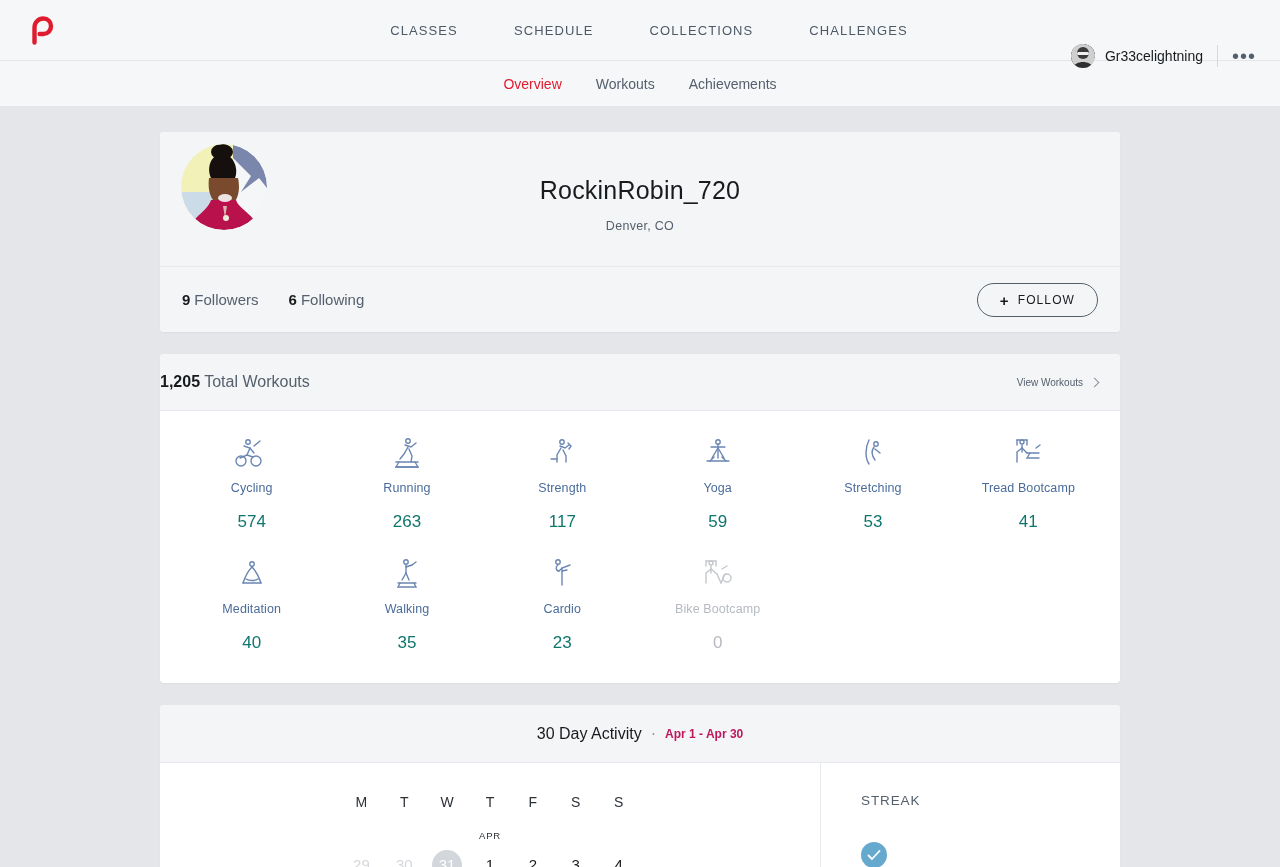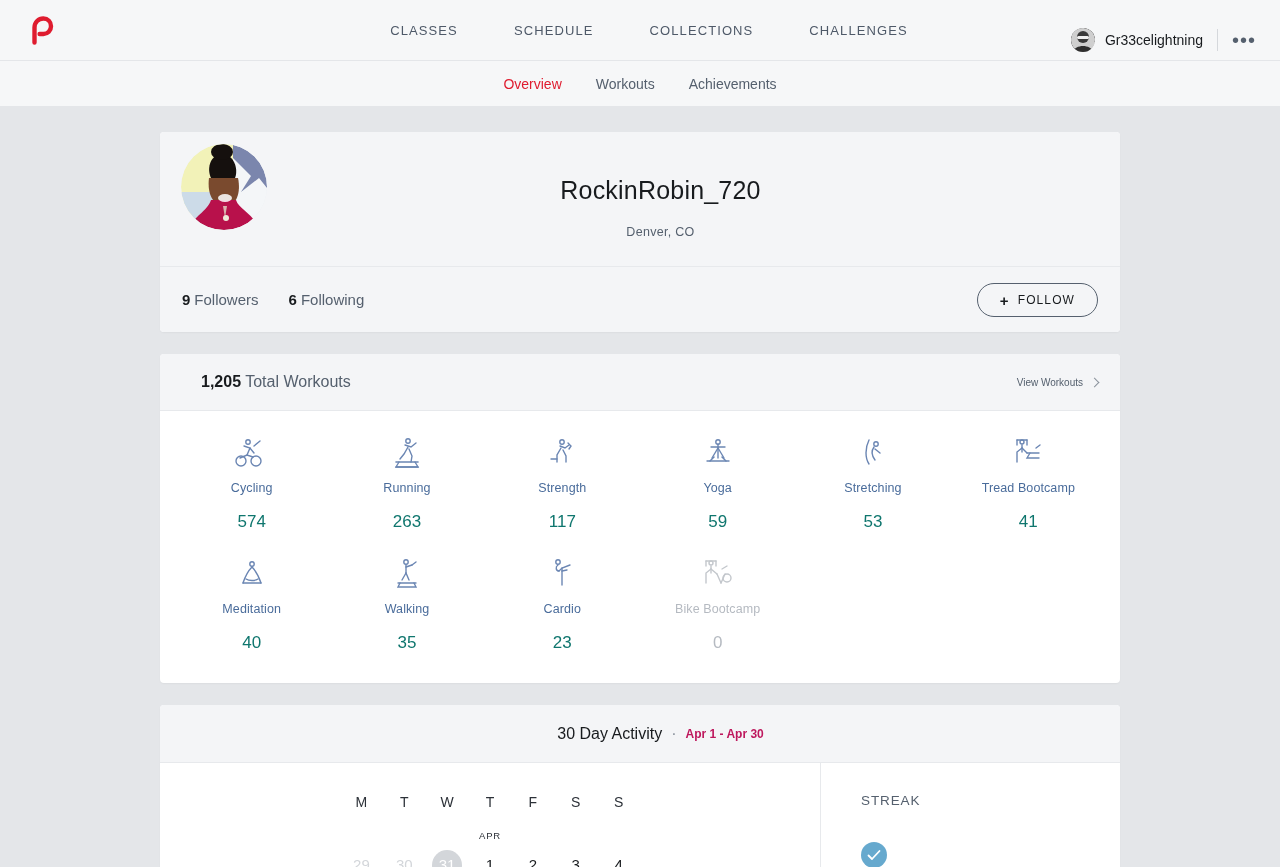--- a/index.html
+++ b/index.html
@@ -21,21 +21,21 @@
   .logo { position: absolute; left: 26px; top: 16px; width: 30px; height: 30px; }
   .mainnav {
     position: absolute; left: 18px; right: 0;
     display: flex; justify-content: center; gap: 56px;
   }
   .mainnav a {
     font-size: 13px; letter-spacing: 1.1px; color: #4e5968;
     text-decoration: none; font-weight: 400;
   }
   .userbox {
-    position: absolute; right: 24px; top: 0; height: 79px;
+    position: absolute; right: 24px; top: 16px; height: 79px;
     display: flex; align-items: center; gap: 10px;
   }
   .avatar-sm {
     width: 24px; height: 24px; border-radius: 50%;
     background: radial-gradient(circle at 40% 35%, #f2f2f2 0 18%, #8d8d8d 19% 40%, #3b3b3b 41% 70%, #d8d8d8 71% 100%);
     overflow: hidden; flex: none;
     box-shadow: inset 0 0 0 1px rgba(0,0,0,.08);
   }
   .uname { font-size: 14px; color: #181b1e; }
   .vdiv { width: 1px; height: 22px; background: #d5d8dc; margin: 0 4px; }
@@ -51,36 +51,36 @@
   .subbar a.active { color: #df1c2f; }
 
   
   .page { padding: 25px 0 0 0; }
   .card {
     width: 960px; margin: 0 auto 22px auto;
     border-radius: 4px; overflow: hidden;
     background: #ffffff;
     box-shadow: 0 1px 2px rgba(0,0,0,.04);
   }
-  .card-head { background: #f4f5f7; padding-left: 41px; }
+  .card-head { background: #f4f5f7; }
 
   
   .profile-top { height: 134px; position: relative; }
   .avatar-lg {
     position: absolute; left: 21px; top: 12px;
     width: 86px; height: 86px; border-radius: 50%;
     overflow: hidden; background: #eef1f4;
   }
   .profile-name {
     text-align: center; padding-top: 44px;
     font-size: 25px; color: #181b1e; font-weight: 400; letter-spacing: .2px;
   }
   .profile-loc {
     text-align: center; font-size: 12.5px; color: #55606e;
-    margin-top: 20px; letter-spacing: .3px;
+    margin-top: 14px; letter-spacing: .3px;
   }
   .profile-bottom {
     height: 66px; background: #f4f5f7; border-top: 1px solid #e7e9ec;
     display: flex; align-items: center; padding: 0 22px; position: relative;
   }
   .statlink { font-size: 15px; color: #55606e; margin-right: 30px; }
   .statlink b { color: #181b1e; font-weight: 700; margin-right: 4px; }
   .follow-btn {
     position: absolute; right: 22px; top: 16px;
     height: 34px; padding: 0 22px; border-radius: 17px;

